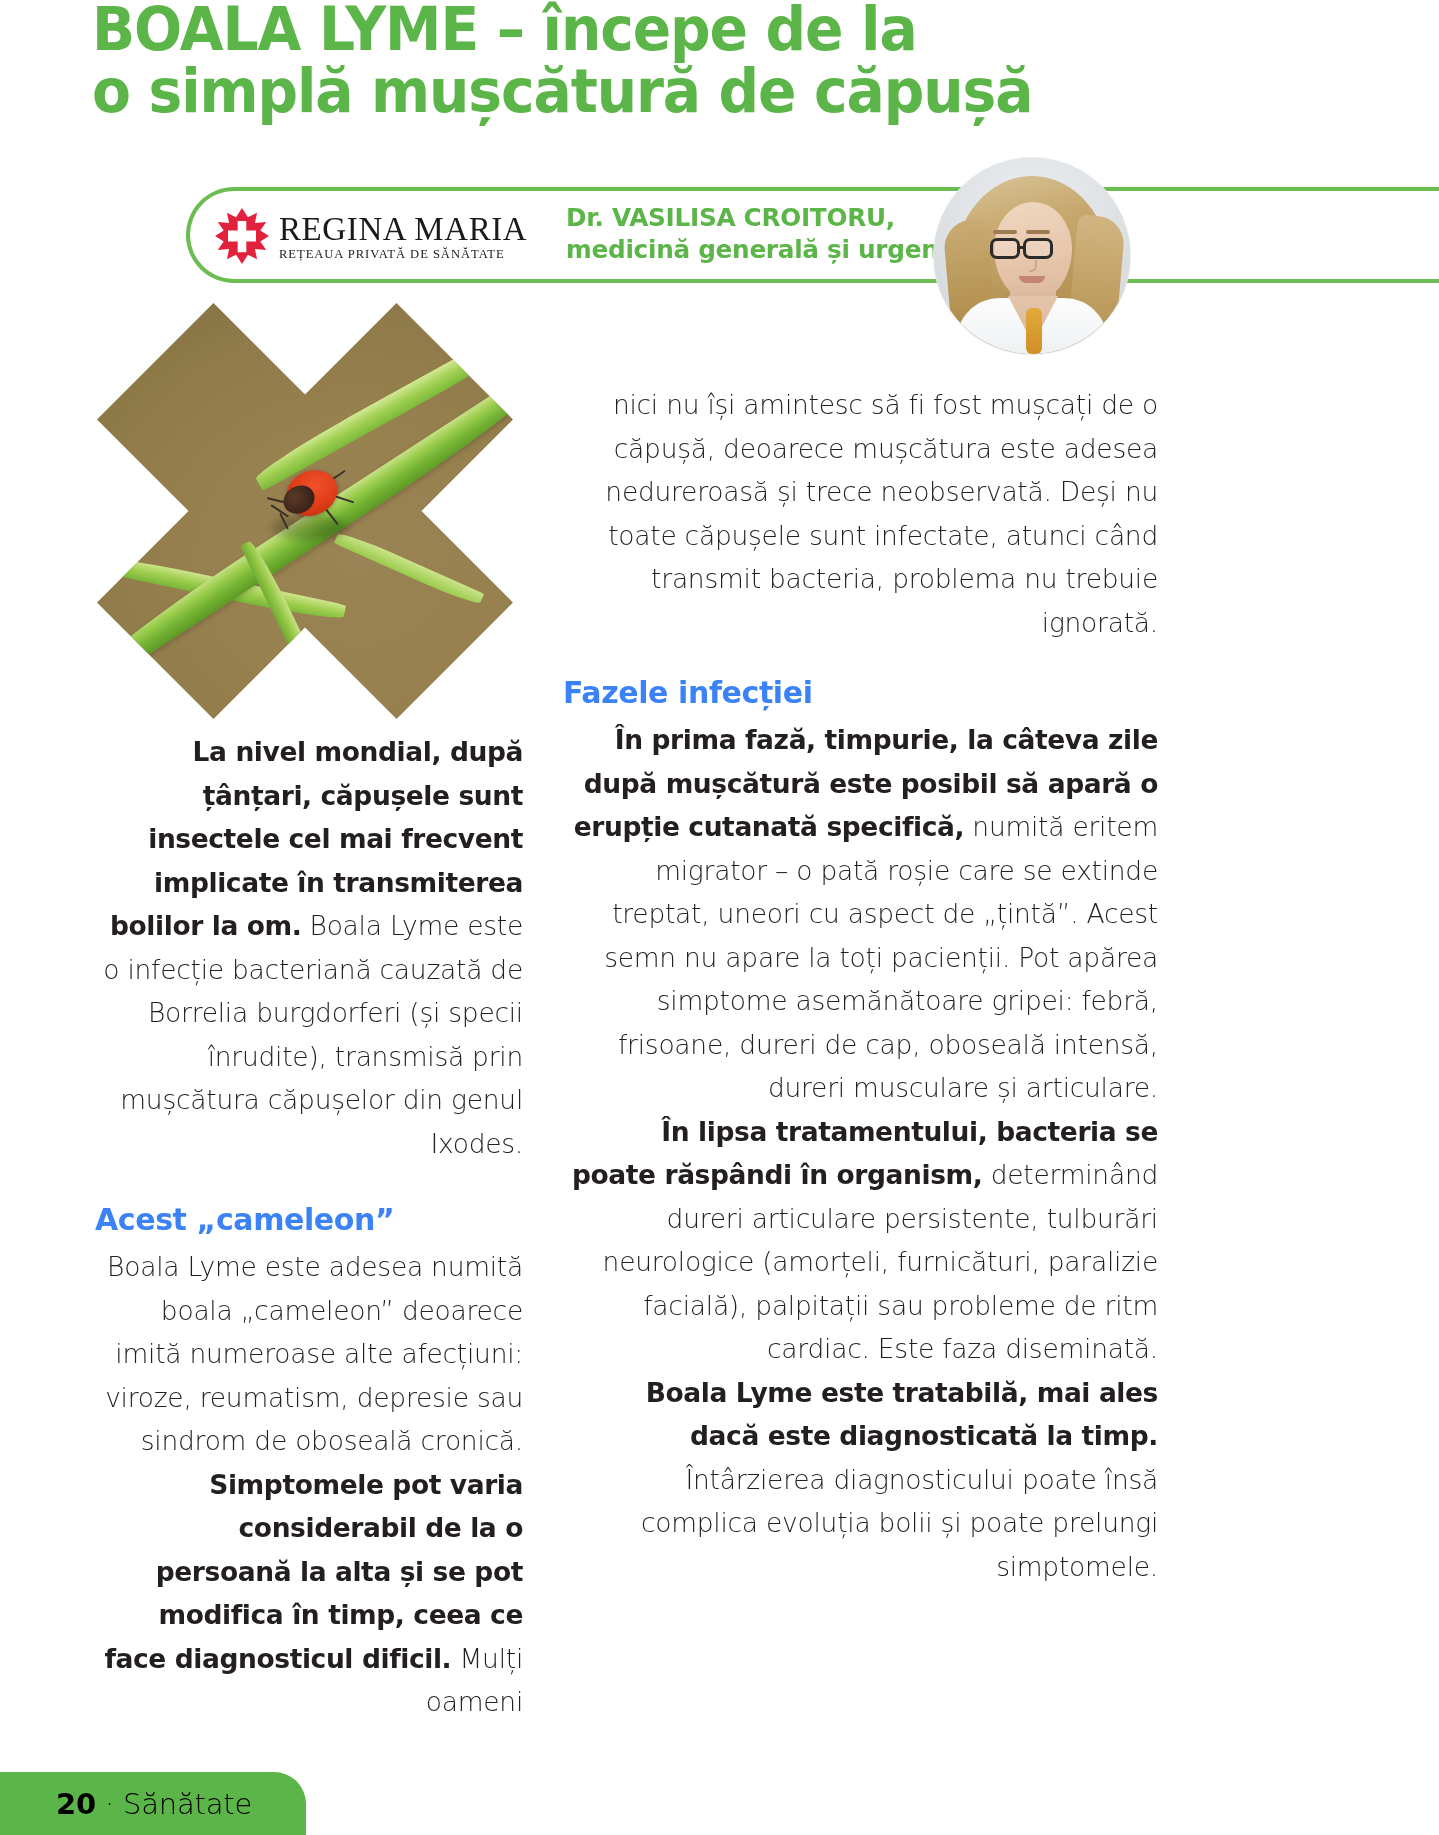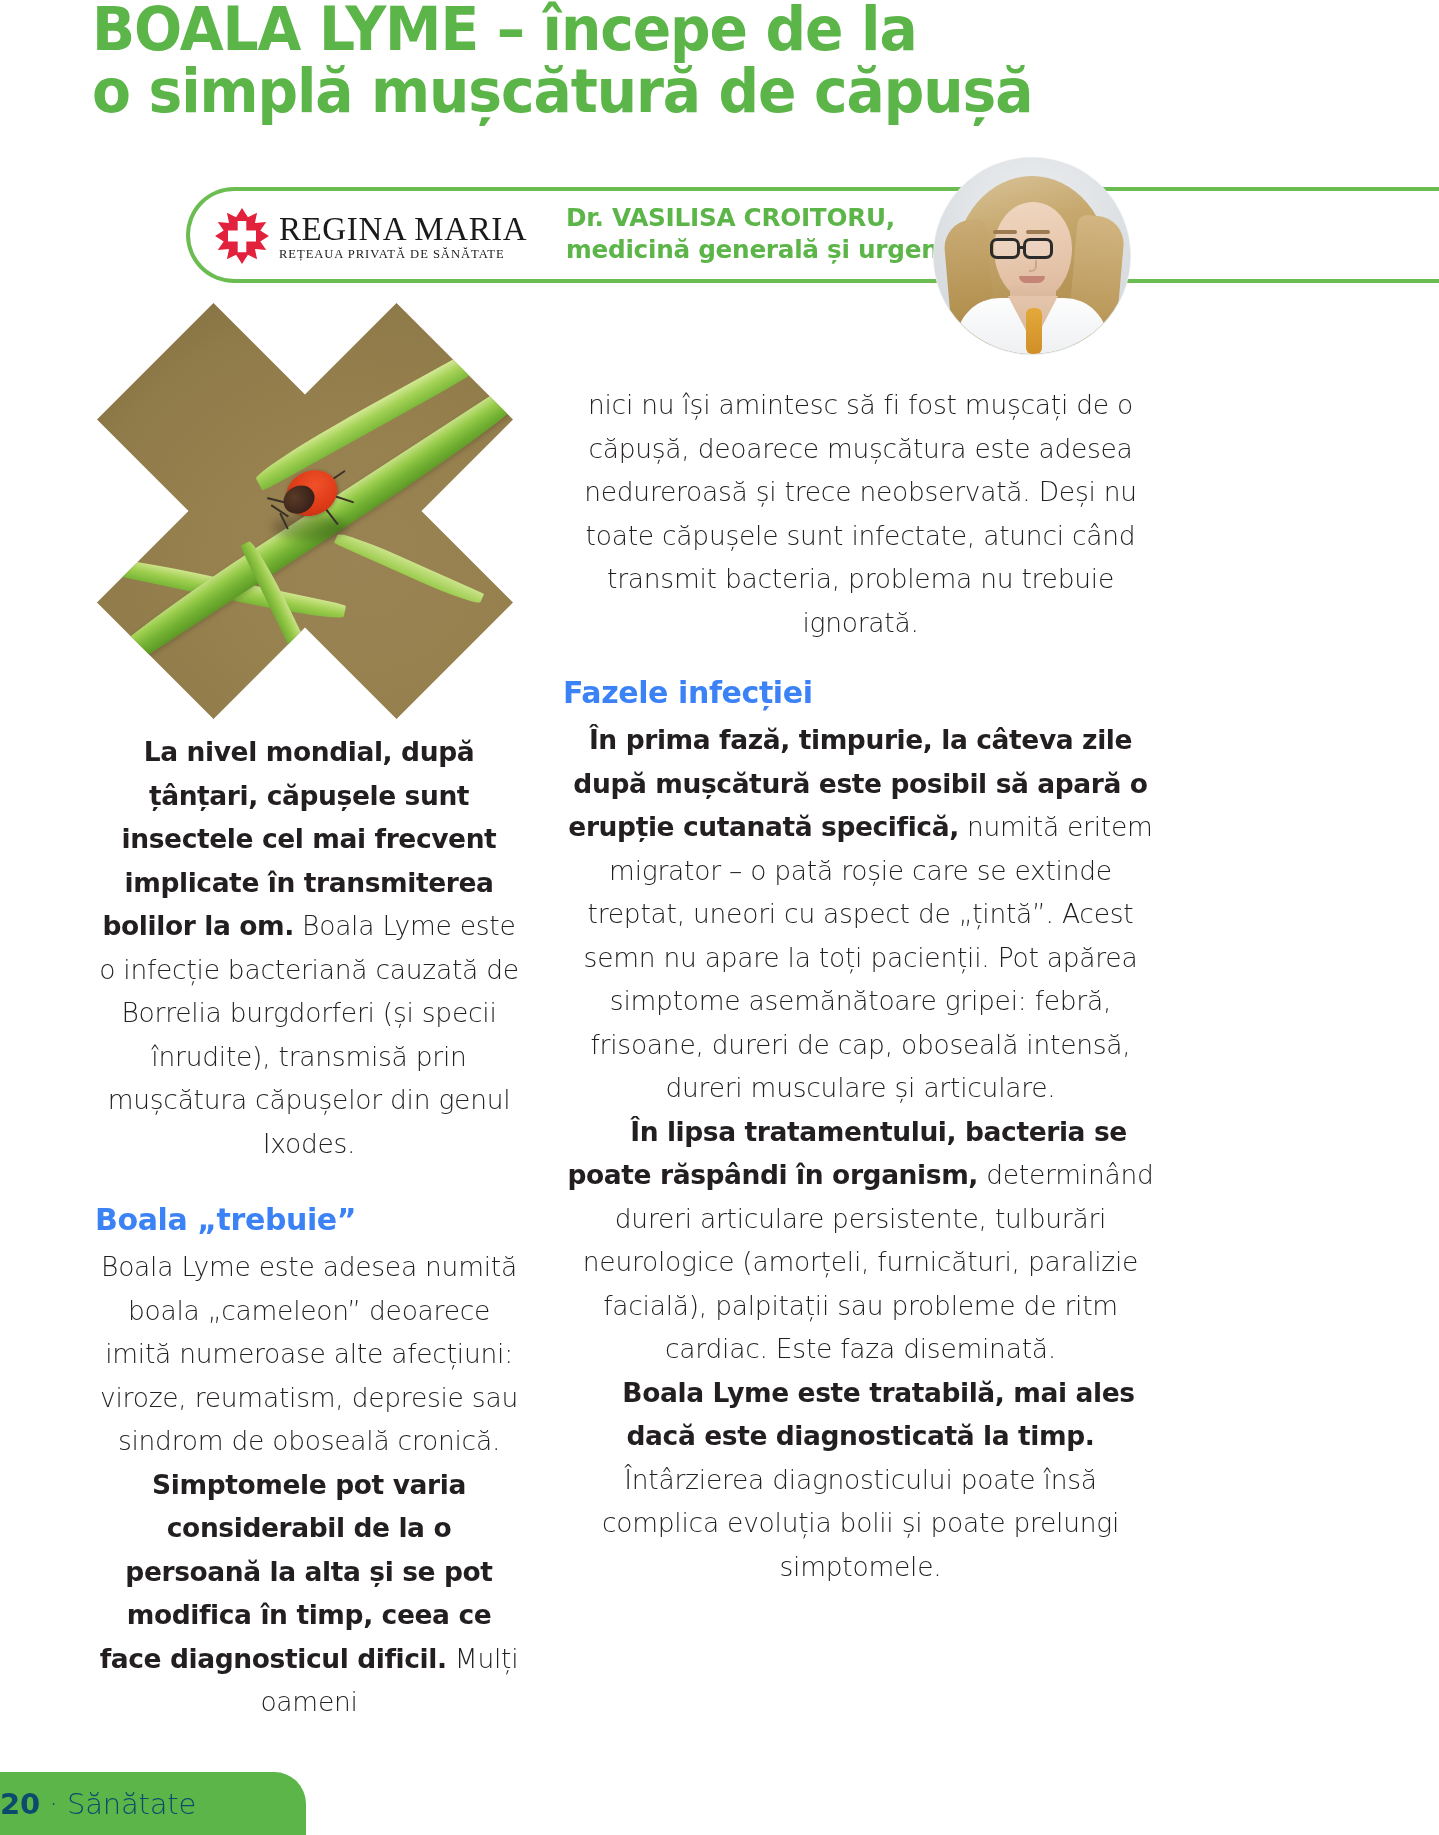--- a/index.html
+++ b/index.html
@@ -327,21 +327,21 @@
   }
   .col-left  { left: 95px;  top: 730px;  width: 428px; }
   .col-right { left: 563px; top: 383px;  width: 595px; }
 
   .para {
     font-size: 26.5px;
     line-height: 43.5px;
     letter-spacing: -0.25px;
     font-weight: 300;
     margin: 0;
-    text-align: center;
+    text-align: right;
   }
   .para + .para { margin-top: 0; }
   .para.indent { text-indent: 36px; }
   .para b { font-weight: 700; letter-spacing: -0.4px; }
 
   .subhead {
     color: #3b82f6;
     font-weight: bold;
     font-size: 30px;
     line-height: 38px;
@@ -357,25 +357,26 @@
     left: 0;
     bottom: 0;
     width: 306px;
     height: 63px;
     background: #5cb548;
     border-radius: 0 32px 0 0;
     display: flex;
     align-items: center;
   }
   .footer-text {
-    color: #0c4a6e;
+    color: #000000;
     font-family: "DejaVu Sans", sans-serif;
     font-size: 29px;
     line-height: 30px;
     letter-spacing: -0.2px;
+    padding-left: 56px;
     font-weight: 300;
     white-space: nowrap;
   }
   .footer-text b { font-weight: 700; }
 </style>
 </head>
 <body>
 
 <h1 class="headline">BOALA LYME – începe de la
 o simplă mușcătură de căpușă</h1>
@@ -435,21 +436,21 @@
     <div class="leg" style="left:74%;top:82%;width:40%;transform:rotate(52deg);"></div>
     <div class="tick-body"></div>
     <div class="tick-scutum"></div>
   </div>
   <div class="spur"></div>
 </div>
 
 <div class="col col-left">
   <p class="para"><b>La nivel mondial, după țânțari, căpușele sunt insectele cel mai frecvent implicate în transmiterea bolilor la om.</b><span> Boala Lyme este o infecție bacteriană cauzată de Borrelia burgdorferi (și specii înrudite), transmisă prin mușcătura căpușelor din genul Ixodes.</span></p>
 
-  <h2 class="subhead">Boala „trebuie”</h2>
+  <h2 class="subhead">Acest „cameleon”</h2>
 
   <p class="para"><span>Boala Lyme este adesea numită boala „cameleon” deoarece imită numeroase alte afecțiuni: viroze, reumatism, depresie sau sindrom de oboseală cronică. </span><b>Simptomele pot varia considerabil de la o persoană la alta și se pot modifica în timp, ceea ce face diagnosticul dificil.</b><span> Mulți oameni</span></p>
 </div>
 
 <div class="col col-right">
   <p class="para">nici nu își amintesc să fi fost mușcați de o căpușă, deoarece mușcătura este adesea nedureroasă și trece neobservată. Deși nu toate căpușele sunt infectate, atunci când transmit bacteria, problema nu trebuie ignorată.</p>
 
   <h2 class="subhead tight">Fazele infecției</h2>
 
   <p class="para"><b>În prima fază, timpurie, la câteva zile după mușcătură este posibil să apară o erupție cutanată specifică,</b><span> numită eritem migrator – o pată roșie care se extinde treptat, uneori cu aspect de „țintă”. Acest semn nu apare la toți pacienții. Pot apărea simptome asemănătoare gripei: febră, frisoane, dureri de cap, oboseală intensă, dureri musculare și articulare.</span></p>

